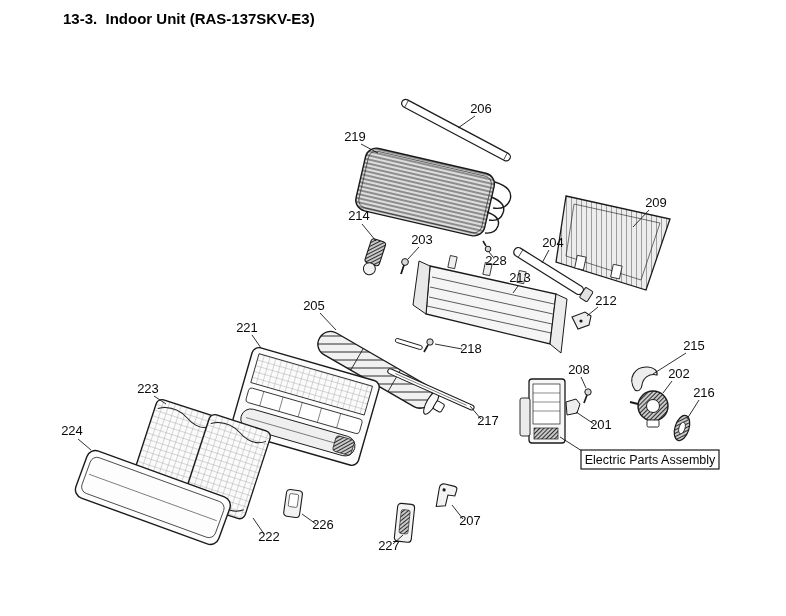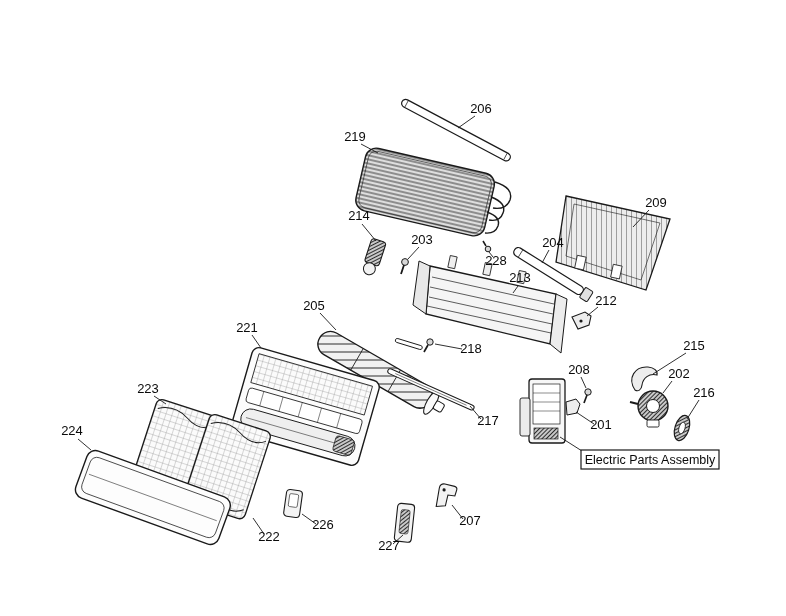--- a/index.html
+++ b/index.html
@@ -7,20 +7,21 @@
   .title{position:absolute;left:63px;top:10px;margin:0;font-size:15px;font-weight:bold;color:#000;white-space:pre;}
   .diagram-svg{position:absolute;left:0;top:0;}
   .plabel{font-family:"Liberation Sans",sans-serif;font-size:13px;fill:#0a0a0a;}
   .callout-text{font-family:"Liberation Sans",sans-serif;font-size:12.5px;fill:#0a0a0a;}
   .leader{stroke:#1a1a1a;stroke-width:0.9;fill:none;}
 </style>
 </head>
 <body>
 
 <div class="page">
+  <h1 class="title">13-3.  Indoor Unit (RAS-137SKV-E3)</h1>
 
   <svg class="diagram-svg" width="786" height="616" viewBox="0 0 786 616">
     <defs>
       <pattern id="fins" width="4.5" height="4" patternUnits="userSpaceOnUse">
         <rect width="4.5" height="4" fill="#dedede"></rect>
         <line x1="0" y1="1" x2="4.5" y2="1" stroke="#4a4a4a" stroke-width="1.1"></line>
       </pattern>
       <pattern id="diag" width="8" height="8" patternUnits="userSpaceOnUse" patternTransform="rotate(60)">
         <rect width="8" height="8" fill="#f1f1f1"></rect>
         <line x1="1" y1="0" x2="1" y2="8" stroke="#5a5a5a" stroke-width="1.3"></line>

